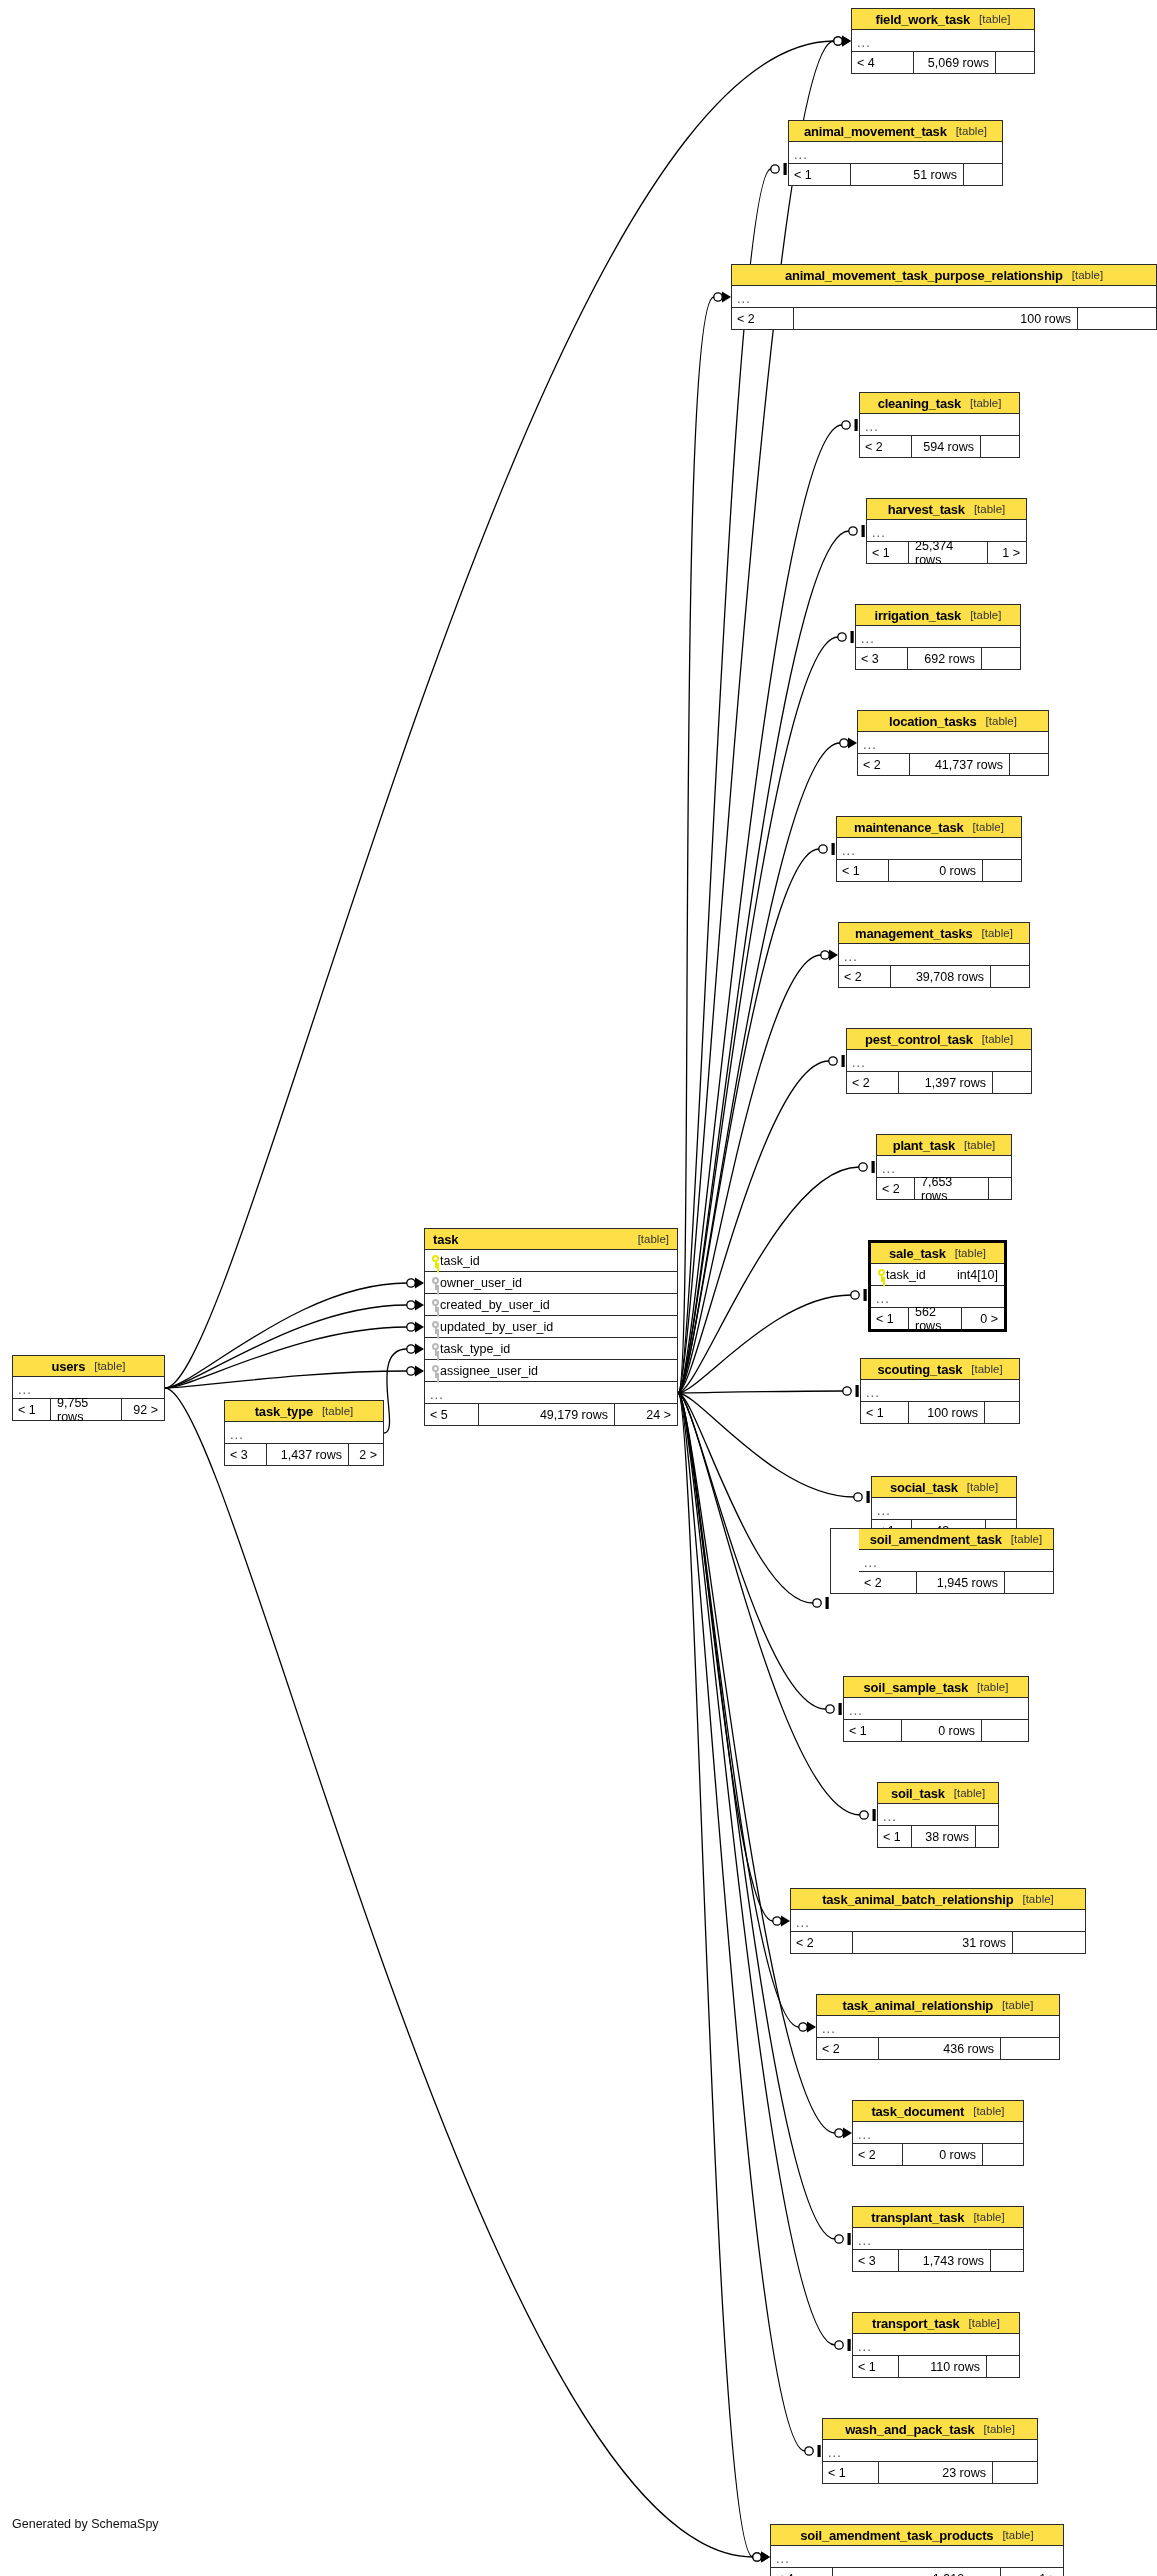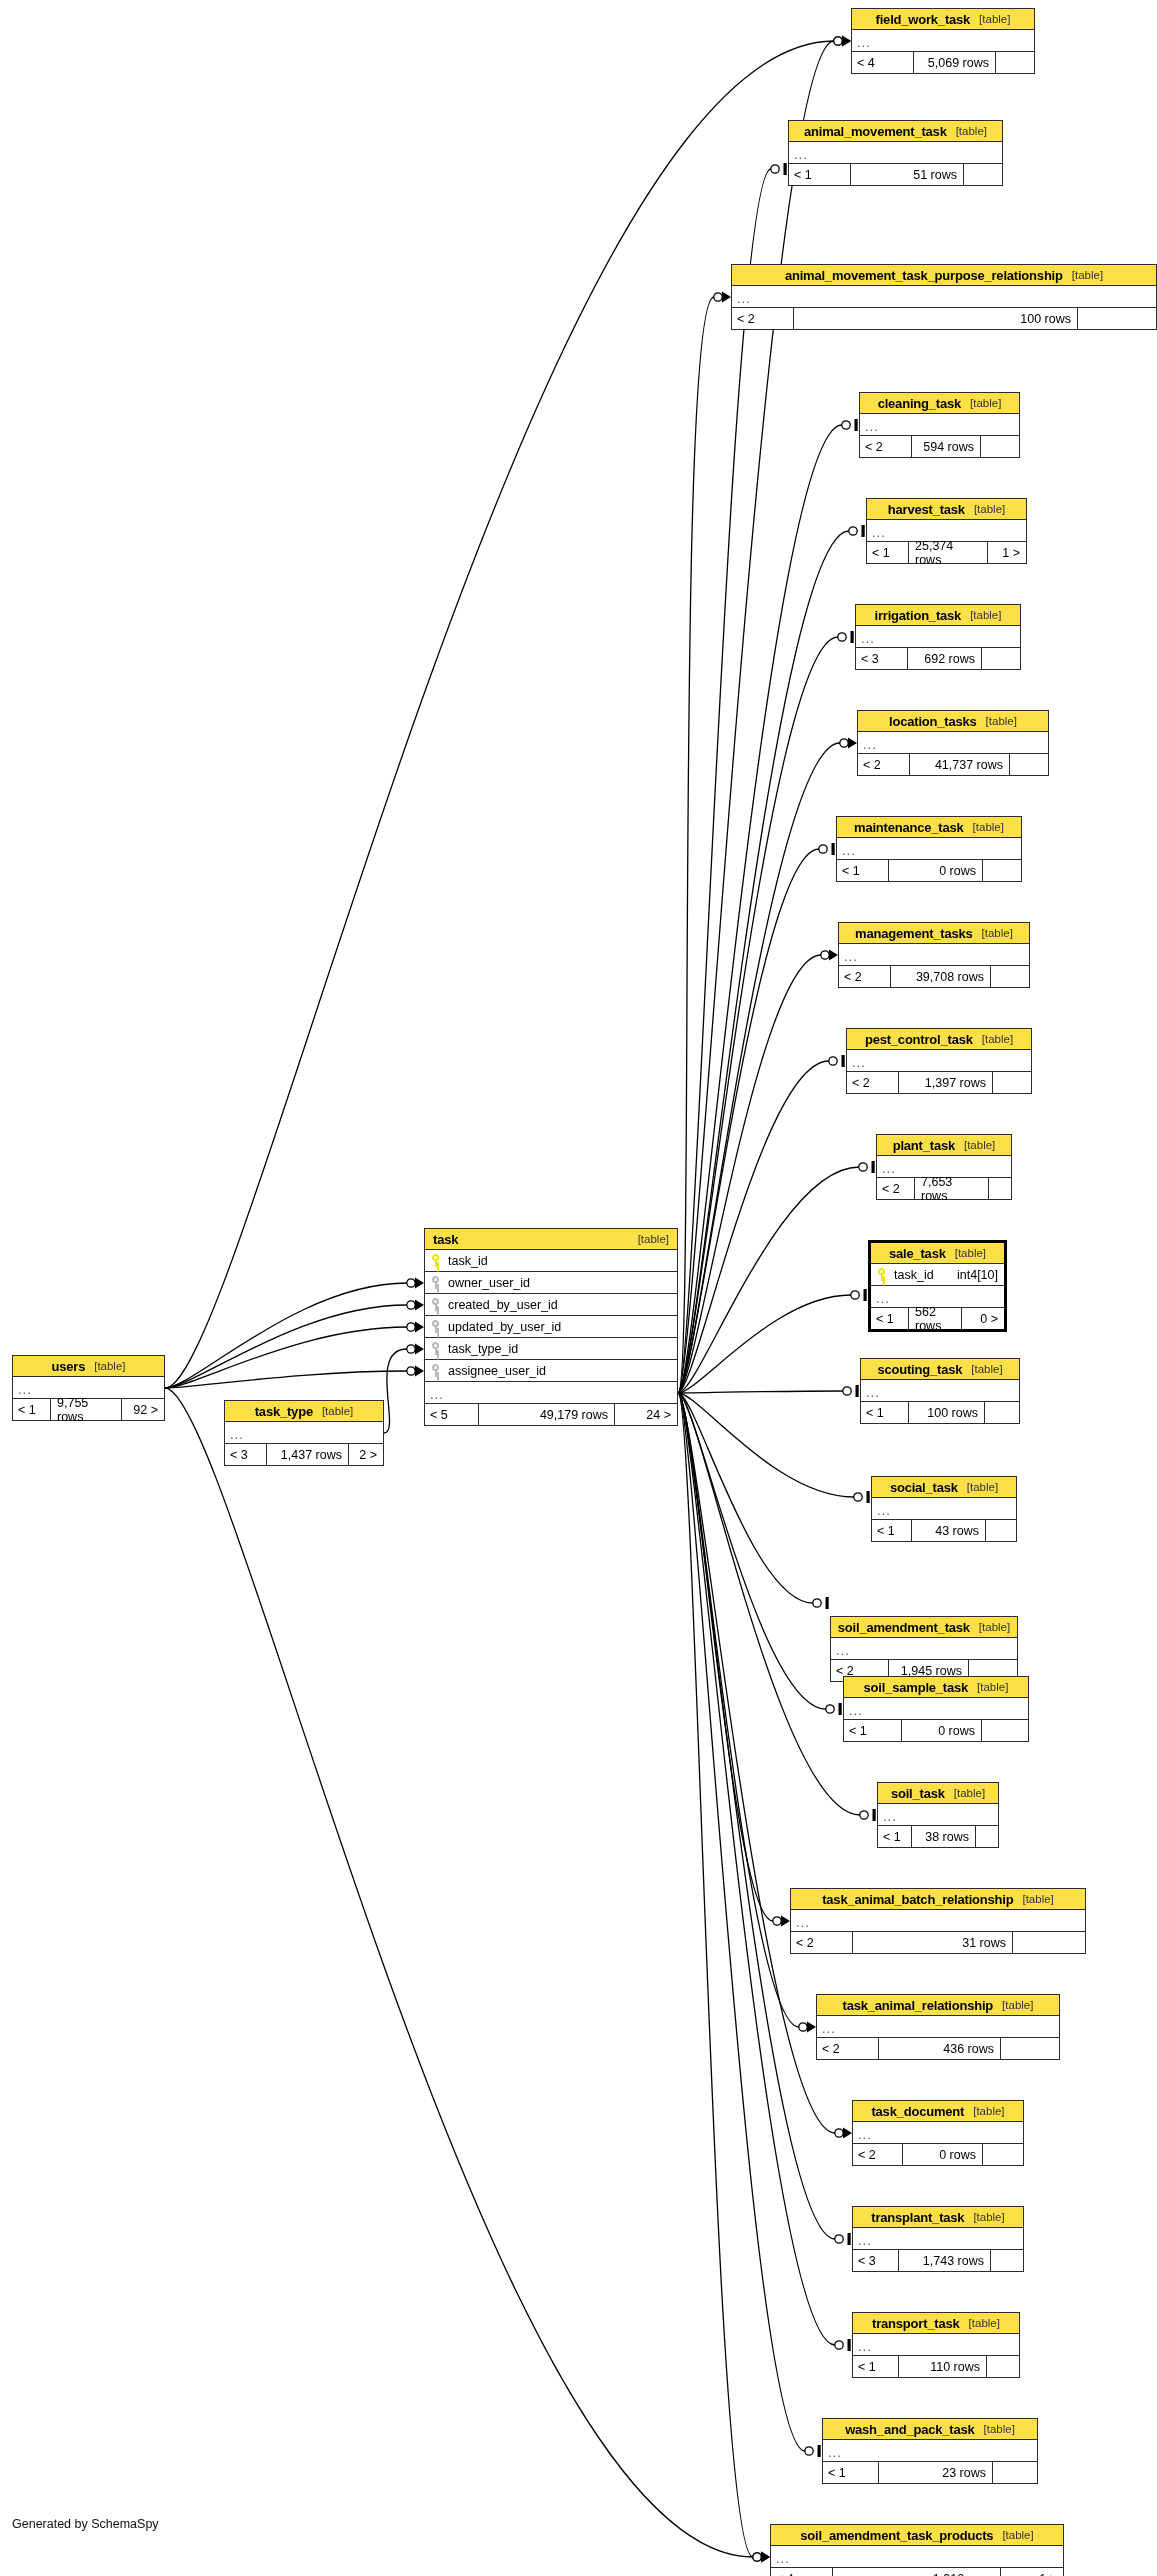--- a/index.html
+++ b/index.html
@@ -40,21 +40,21 @@
 
   .node .row{
     border-bottom:1.5px solid #2b2b2b;
     height:22px;box-sizing:border-box;
     display:flex;align-items:center;
     padding:0 5px;
     white-space:nowrap;
   }
   .node .row.ellipsis{color:#555;font-size:13px;letter-spacing:1px;padding-top:4px;}
   .node .row.col{padding:0 6px;gap:8px;justify-content:space-between;}
-  .node .row.col .cleft{display:flex;align-items:center;gap:8px;}
+  .node .row.col .cleft{display:flex;align-items:flex-end;}
   .node .row.col .ctype{font-size:12.5px;}
 
   .key{display:inline-block;width:9px;height:13px;position:relative;flex:none;}
   .key::before{
     content:"";position:absolute;left:1px;top:0;width:7px;height:7px;
     border-radius:50%;border:2px solid currentColor;box-sizing:border-box;
   }
   .key::after{
     content:"";position:absolute;left:3.5px;top:6px;width:2px;height:7px;
     background:currentColor;
@@ -349,21 +349,21 @@
           <span class="tname">social_task</span>
           <span class="ttag">[table]</span>
         </div>
         <div class="row ellipsis">...</div>
         <div class="footer">
           <div class="f1" style="width: 40px;">&lt; 1</div>
           <div class="f2">43 rows</div>
           <div class="f3" style="width: 30px;"></div>
         </div>
       </div>
-      <div class="node" style="left: 830px; top: 1616px; width: 188px;">
+      <div class="node" style="left: 830px; top: 1528px; width: 224px; padding-left: 28px;">
         <div class="title">
           <span class="tname">soil_amendment_task</span>
           <span class="ttag">[table]</span>
         </div>
         <div class="row ellipsis">...</div>
         <div class="footer">
           <div class="f1" style="width: 58px;">&lt; 2</div>
           <div class="f2">1,945 rows</div>
           <div class="f3" style="width: 48px;"></div>
         </div>

